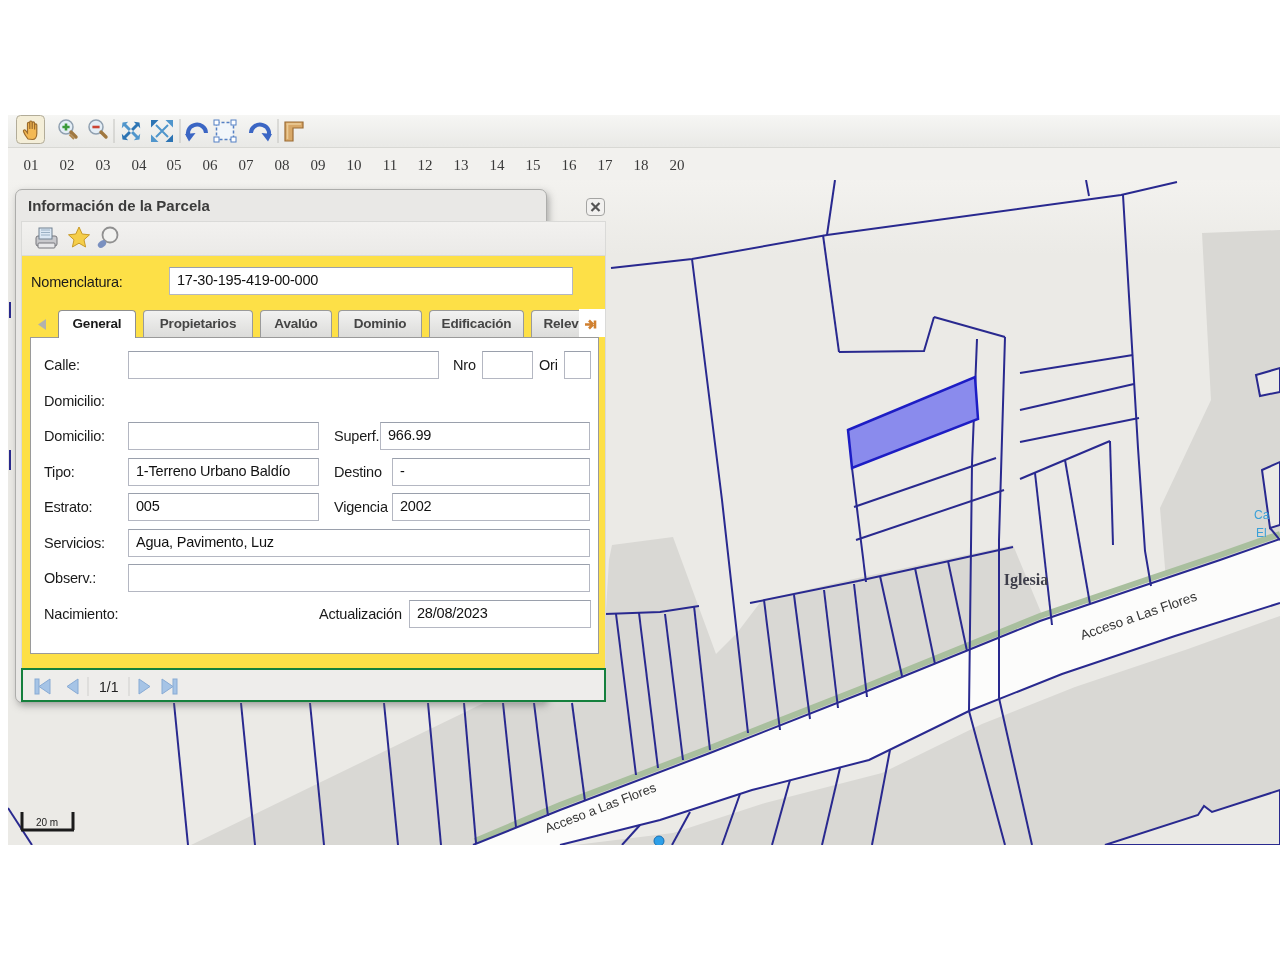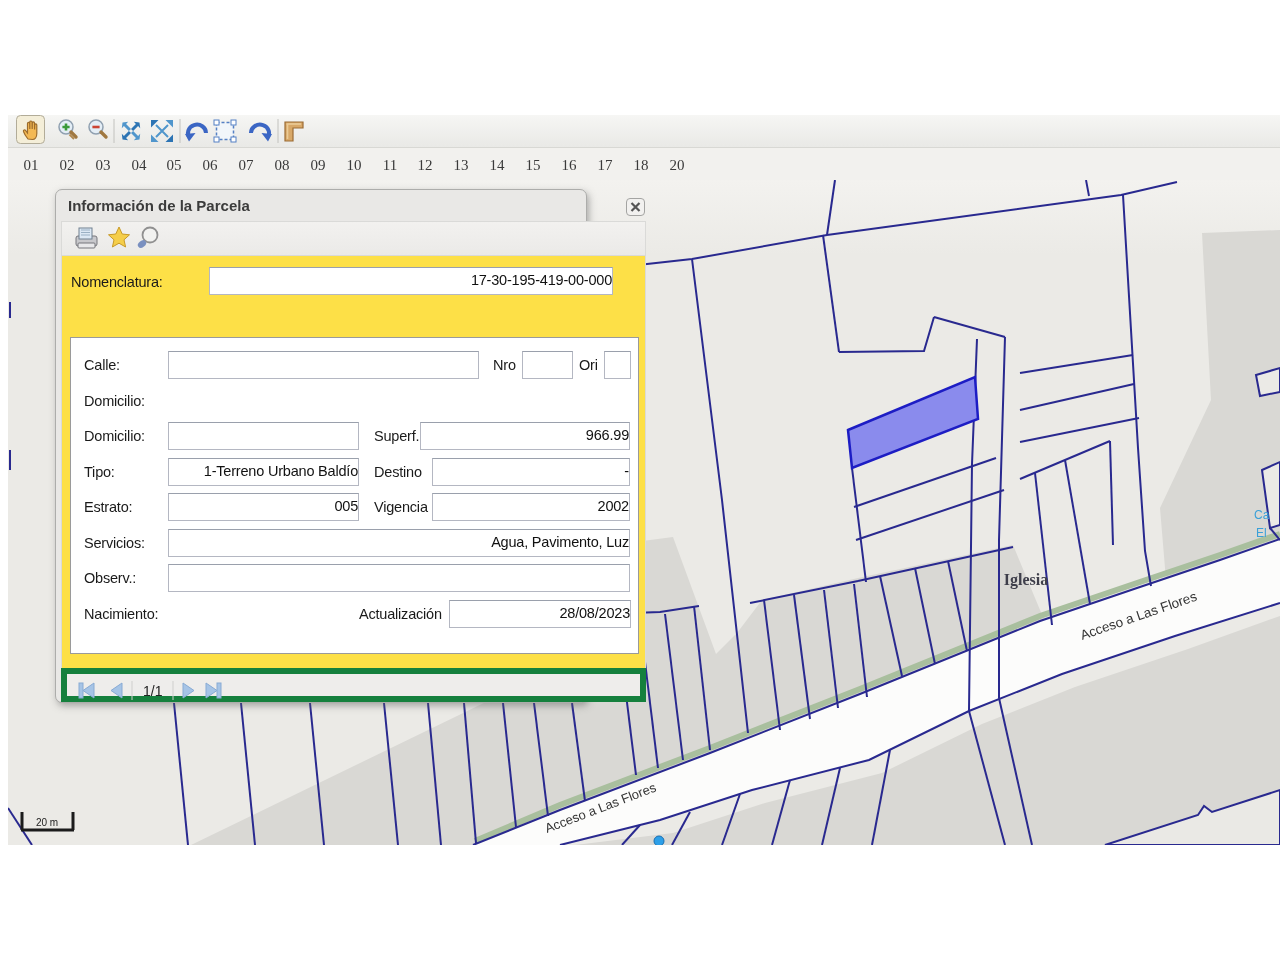--- a/index.html
+++ b/index.html
@@ -7,33 +7,33 @@
   #stage{position:absolute;left:0;top:0;width:1280px;height:960px;background:#fff;}
   #toolbar{position:absolute;left:8px;top:115px;width:1272px;height:32px;
     background:linear-gradient(#f6f6f4,#e9e9e6);border-bottom:1px solid #d8d8d4;}
   #numband{position:absolute;left:8px;top:148px;width:1272px;height:32px;background:#f2f1ee;}
   .num{position:absolute;top:9px;font-family:"Liberation Serif",serif;font-size:15px;color:#3a3a3a;
     transform:translateX(-50%);}
   #mapwrap{position:absolute;left:8px;top:180px;width:1272px;height:665px;}
   
   #dlg{position:absolute;left:15px;top:189px;width:532px;height:514px;
     background:#e9e8e6;border:1px solid #adadab;border-radius:7px;
-    box-shadow:2px 3px 7px rgba(100,100,100,0.5);box-sizing:border-box;margin-left:40px;}
+    box-shadow:2px 3px 7px rgba(100,100,100,0.5);box-sizing:border-box;}
   #dlgtitle{position:absolute;left:12px;top:7px;font-size:15px;font-weight:bold;color:#3c3c3c;}
   #dlgx{position:absolute;left:570px;top:8px;width:19px;height:18px;border:1px solid #a4a4a2;
     border-radius:4px;background:#f2f1ef;box-sizing:border-box;}
   #dlgtb{position:absolute;left:5px;top:31px;width:585px;height:35px;
     background:linear-gradient(#f2f1ef,#ebeae8);border:1px solid #dadad8;box-sizing:border-box;}
   #dlgbody{position:absolute;left:5px;top:66px;width:585px;height:412px;background:#fde047;
     border:1px solid #dadad8;border-top:none;border-bottom:none;box-sizing:border-box;}
   #dlgpager{position:absolute;left:5px;top:478px;width:585px;height:34px;background:#eeedeb;
-    border:6px solid #15803d;box-sizing:border-box;}
+    border:2px solid #15803d;box-sizing:border-box;}
   .lbl{position:absolute;font-size:14.5px;color:#1a1a1a;white-space:nowrap;letter-spacing:-0.2px;}
   .inp{position:absolute;background:#fff;border:1px solid #b4b7c2;border-top-color:#9aa0ac;box-sizing:border-box;
-    font-size:14.5px;color:#111;padding:4px 0 0 7px;height:28px;letter-spacing:-0.2px;white-space:nowrap;overflow:hidden;text-align:right;}
+    font-size:14.5px;color:#111;padding:4px 0 0 7px;height:28px;letter-spacing:-0.2px;white-space:nowrap;overflow:hidden;}
   
   .tab{position:absolute;top:1px;height:27px;box-sizing:border-box;border:1px solid #9a9a9a;
     border-bottom:none;border-radius:4px 4px 0 0;background:linear-gradient(#f2f2f1,#dcdcda);
     font-size:13.5px;font-weight:bold;color:#454545;text-align:center;padding-top:5px;letter-spacing:-0.2px;}
   .tabactive{background:#ffffff;color:#1a1a1a;border-color:#8f8f8f;z-index:3;height:28px;}
 </style>
 </head>
 <body>
 <div id="stage">
 
@@ -256,20 +256,35 @@
         <g transform="translate(71,3)">
           <circle cx="13" cy="9" r="7.5" fill="#f2f2f0" stroke="#909090" stroke-width="1.8"></circle>
           <ellipse cx="5" cy="18" rx="4.6" ry="3.2" fill="#7a90c0" transform="rotate(-38 5 18)"></ellipse>
         </g>
       </svg>
     </div>
     <div id="dlgbody">
       <div class="lbl" style="left:9px;top:18px">Nomenclatura:</div>
       <div class="inp" style="left:147px;top:11px;width:404px">17-30-195-419-00-000</div>
 
+      <div style="position:absolute;left:0;top:53px;width:583px;height:29px;">
+        <svg width="13" height="13" style="position:absolute;left:13px;top:9px">
+            <path d="M11,1 L3,6.5 L11,12 Z" fill="#b2b2ae"></path>
+          </svg>
+        <div class="tab tabactive" style="left:36px;width:78px;z-index:3">General</div>
+        <div class="tab" style="left:121px;width:110px">Propietarios</div>
+        <div class="tab" style="left:238px;width:72px">Avalúo</div>
+        <div class="tab" style="left:316px;width:84px">Dominio</div>
+        <div class="tab" style="left:407px;width:95px">Edificación</div>
+        <div class="tab" style="left:509px;width:60px">Relev</div>
+        <div style="position:absolute;left:557px;top:0;width:26px;height:28px;background:#ffffff;z-index:4"></div>
+        <svg width="16" height="16" style="position:absolute;left:561px;top:8px;z-index:5">
+            <path d="M2,7.5 H10 M10,7.5 L6,3.5 M10,7.5 L6,11.5 M12,3.5 V11.5" stroke="#d08030" stroke-width="2.6" fill="none"></path>
+          </svg>
+      </div>
 
       <div style="position:absolute;left:8px;top:81px;width:569px;height:317px;border:1px solid #9a9a9a;background:#fff;box-sizing:border-box"></div>
       <div class="lbl" style="left:22px;top:101px">Calle:</div>
       <div class="inp" style="left:106px;top:95px;width:311px"></div>
       <div class="lbl" style="left:431px;top:101px">Nro</div>
       <div class="inp" style="left:460px;top:95px;width:51px"></div>
       <div class="lbl" style="left:517px;top:101px">Ori</div>
       <div class="inp" style="left:542px;top:95px;width:27px"></div>
 
       <div class="lbl" style="left:22px;top:137px">Domicilio:</div>

